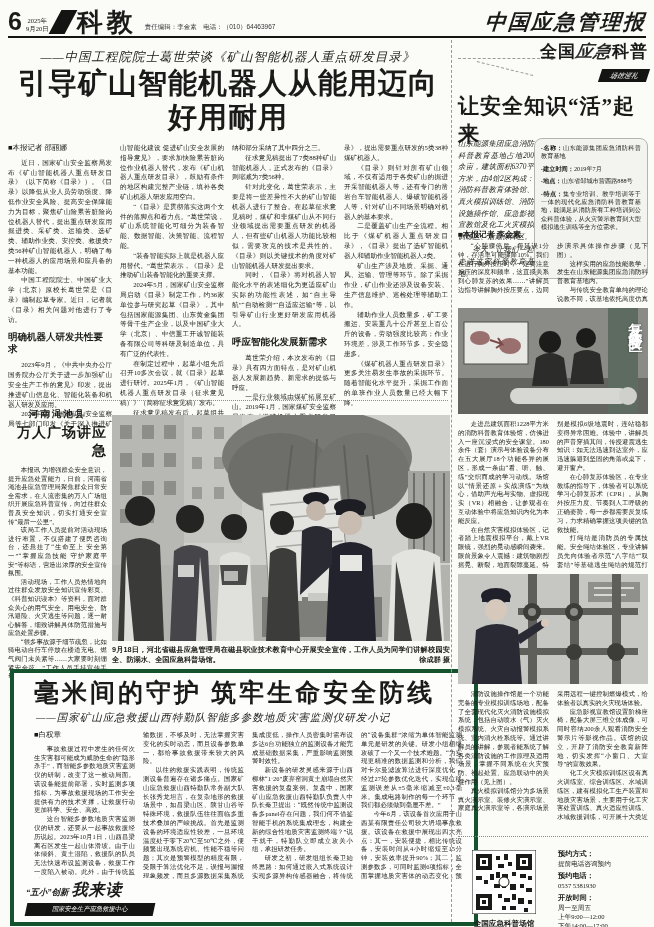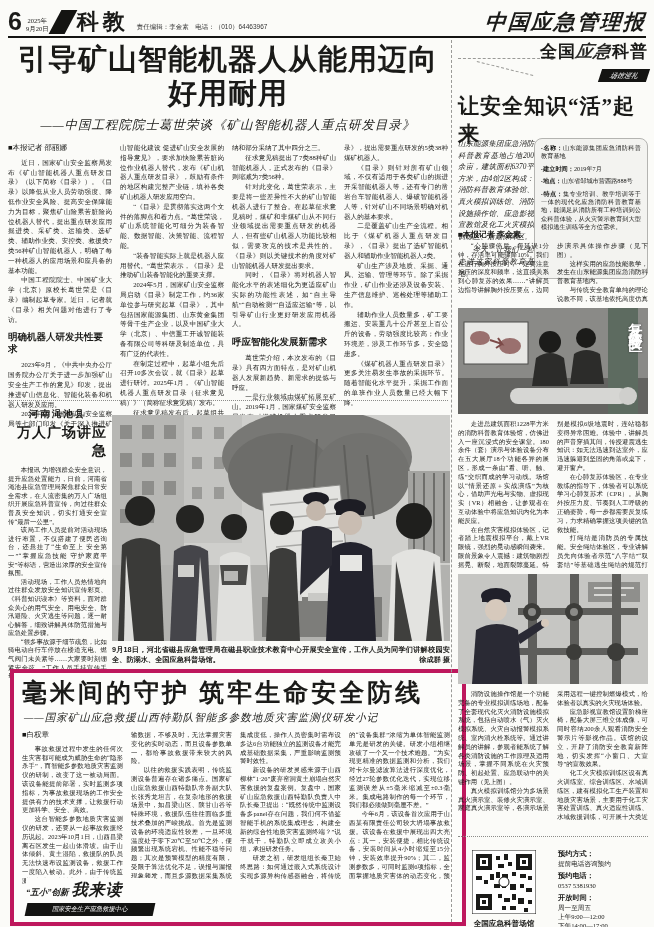--- a/index.html
+++ b/index.html
@@ -4,21 +4,21 @@
 <style>
   html,body{margin:0;padding:0;background:#e9e8e4;}
   #paper{position:relative;width:654px;height:927px;background:#fbfbf8;overflow:hidden;
          font-family:"Liberation Serif","DejaVu Serif",serif;color:#1a1a18;}
   .sans{font-family:"Liberation Sans","DejaVu Sans",sans-serif;}
   
   #header{position:absolute;left:8px;top:5px;width:638px;height:29px;display:flex;align-items:flex-end;}
   #pagenum{font-size:25px;font-weight:bold;line-height:25px;font-family:"Liberation Sans",sans-serif;}
   #dateblock{font-size:6.5px;line-height:8px;margin:0 4px 1px 4px;text-align:center;}
   #slash{width:16px;height:24px;background:#141412;transform:skewX(-28deg);margin:0 6px 0 2px;}
-  #sectionname{font-size:22px;font-weight:900;letter-spacing:4px;line-height:24px;font-family:"Liberation Sans",sans-serif;}
+  #sectionname{font-size:26px;font-weight:900;letter-spacing:4px;line-height:24px;font-family:"Liberation Sans",sans-serif;}
   #editorline{font-size:6.5px;margin-left:8px;margin-bottom:2px;color:#333;}
   #masthead{margin-left:auto;font-size:21px;font-weight:900;font-style:italic;letter-spacing:2px;
             transform:skewX(-4deg);line-height:24px;}
   #headrule{position:absolute;left:8px;top:36px;width:638px;height:2px;background:#141412;}
   
   #main-article{position:absolute;left:8px;top:42px;width:440px;}
   #main-headline{font-size:29px;font-weight:900;text-align:center;letter-spacing:1px;line-height:34px;
                  font-family:"Liberation Sans","DejaVu Sans",sans-serif;}
   #main-subtitle{font-size:12.5px;font-style:italic;text-align:center;margin-top:7px;letter-spacing:1px;}
   .colflow{column-gap:8px;column-fill:auto;overflow:hidden;text-align:justify;}
@@ -32,22 +32,22 @@
   #left-article{position:absolute;left:8px;top:408px;width:99px;}
   #left-kicker{text-align:center;font-size:9.5px;font-weight:bold;letter-spacing:2px;}
   #left-headline{text-align:right;font-size:14px;font-weight:700;letter-spacing:1px;margin:3px 0 6px 0;}
   #left-body{height:212px;overflow:hidden;text-align:justify;font-size:6.4px;line-height:8.6px;}
   
   #main-photo{position:absolute;left:112px;top:415px;width:338px;height:226px;background:#c9c9c6;overflow:hidden;}
   #main-caption{position:absolute;left:112px;top:645px;width:338px;font-size:7.2px;line-height:9.5px;
                 font-weight:bold;font-family:"Liberation Sans",sans-serif;text-align:justify;}
   #main-caption .credit{float:right;font-weight:bold;}
   
-  #bottom-article{position:absolute;left:10px;top:669px;width:428px;height:240px;border:4px solid #be185d;
-                  background:#fdfdfb;padding:5px 12px 4px 8px;}
+  #bottom-article{position:absolute;left:10px;top:669px;width:428px;height:240px;border:4px solid #14532d;
+                  background:#fdfdfb;padding:5px 12px 4px 20px;}
   #bottom-headline{font-size:25px;font-weight:900;letter-spacing:3px;line-height:30px;}
   #bottom-subtitle{font-size:10.5px;font-style:italic;margin:3px 0 6px 2px;letter-spacing:1px;}
   #bottom-body{height:158px;column-count:4;font-size:6.4px;line-height:8.8px;}
   #bottom-logo{position:absolute;left:12px;bottom:6px;width:128px;background:#fdfdfb;padding-top:2px;}
   #logo-top{display:flex;align-items:baseline;gap:3px;}
   #logo-line1{font-size:8.5px;font-weight:bold;font-style:italic;}
   #logo-line2{font-size:16px;font-weight:900;font-style:italic;letter-spacing:1px;}
   #logo-banner{margin-top:2px;background:#141412;color:#fff;font-size:6.3px;text-align:center;
                padding:2px 3px;transform:skewX(-12deg);font-family:"Liberation Sans",sans-serif;white-space:nowrap;}
   
@@ -102,22 +102,22 @@
       <div>9月20日</div>
     </div>
     <div id="slash"></div>
     <div id="sectionname">科教</div>
     <div id="editorline" class="sans">责任编辑：李金素　电话：（010）64463967</div>
     <div id="masthead">中国应急管理报</div>
   </div>
   <div id="headrule"></div>
 
   <div id="main-article">
+    <div id="main-subtitle">——中国工程院院士葛世荣谈《矿山智能机器人重点研发目录》</div>
     <div id="main-headline">引导矿山智能机器人从能用迈向好用耐用</div>
-    <div id="main-subtitle">——中国工程院院士葛世荣谈《矿山智能机器人重点研发目录》</div>
     <div id="main-body" class="colflow">
         <div class="byline-line">■本报记者 邵丽娜</div>
         <p class="para">近日，国家矿山安全监察局发布《矿山智能机器人重点研发目录》（以下简称《目录》）。《目录》以降低从业人员劳动强度、降低作业安全风险、提高安全保障能力为目标，聚焦矿山险累苦脏险岗位机器人替代，提出重点研发应用掘进类、采矿类、运输类、选矿类、辅助作业类、安控类、救援类7类56种矿山智能机器人，明确了每一种机器人的应用场景和应具备的基本功能。</p>
         <p class="para">中国工程院院士、中国矿业大学（北京）原校长葛世荣是《目录》编制起草专家。近日，记者就《目录》相关问题对他进行了专访。</p>
         <div class="subhead">明确机器人研发共性要求</div>
         <p class="para">2023年9月，《中共中央办公厅 国务院办公厅关于进一步加强矿山安全生产工作的意见》印发，提出推进矿山信息化、智能化装备和机器人研发及应用。</p>
         <p class="para">2024年4月，国家矿山安全监察局等七部门印发《关于深入推进矿山智能化建设 促进矿山安全发展的指导意见》，要求加快险累苦脏岗位作业机器人替代，发布《矿山机器人重点研发目录》，鼓励有条件的地区构建完整产业链，填补各类矿山机器人研发应用空白。</p>
         <p class="para">“《目录》是贯彻落实这两个文件的落脚点和着力点。”葛世荣说，矿山系统智能化可细分为装备智能、数据智能、决策智能、流程智能。</p>
         <p class="para">“装备智能实际上就是机器人应用替代。”葛世荣表示，《目录》是推动矿山装备智能化的重要支撑。</p>
         <p class="para">2024年5月，国家矿山安全监察局启动《目录》制定工作，约36家单位参与研究起草《目录》，其中包括国家能源集团、山东黄金集团等骨干生产企业，以及中国矿业大学（北京）、中信重工开诚智能装备有限公司等科研及制造单位，具有广泛的代表性。</p>

